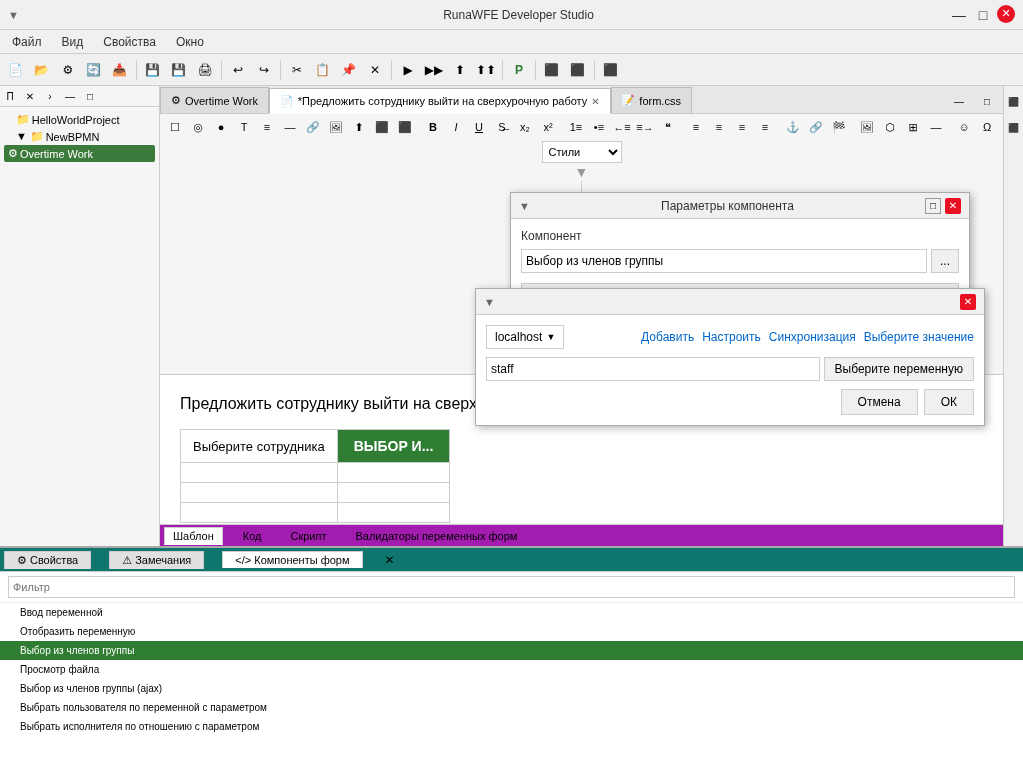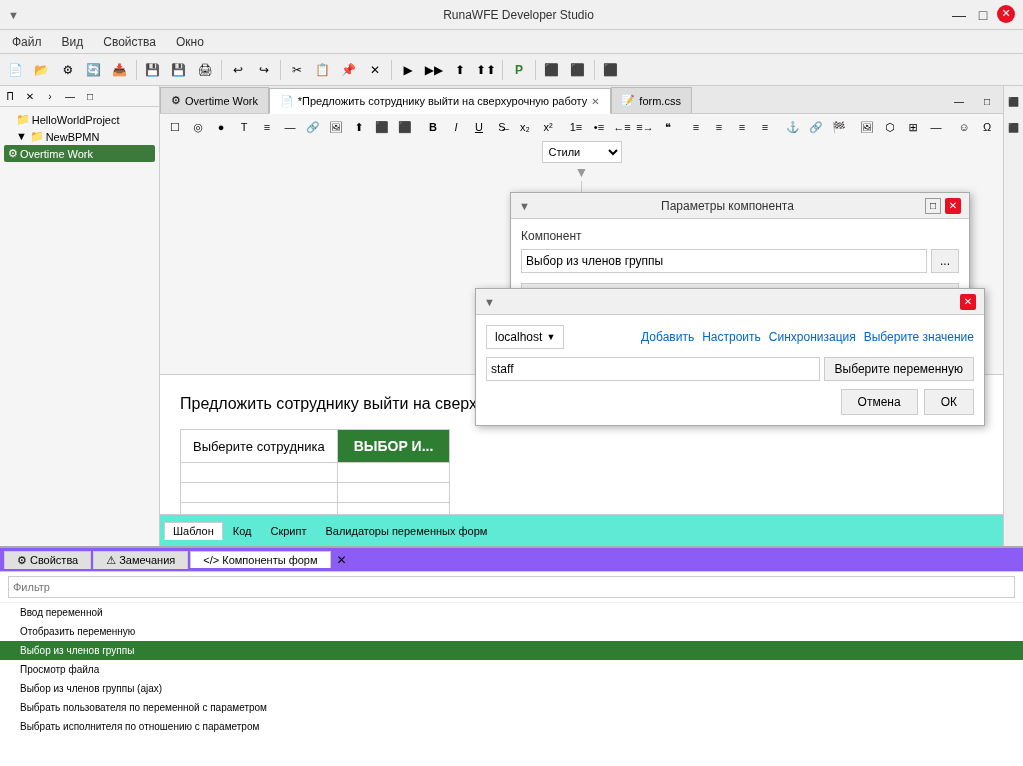--- a/index.html
+++ b/index.html
@@ -56,30 +56,30 @@
     .size-select { height: 22px; font-size: 11px; border: 1px solid #ccc; background: white; padding: 0 2px; width: 45px; }
 
     
     .editor-content { flex: 1; background: white; overflow: auto; padding: 20px; position: relative; }
     .editor-content h2 { font-size: 16px; font-weight: normal; margin-bottom: 16px; }
     .editor-table { border-collapse: collapse; margin: 8px 0; }
     .editor-table td { border: 1px solid #ccc; padding: 6px 12px; font-size: 13px; }
     .editor-table .green-cell { background: #2e7d32; color: white; font-weight: bold; font-size: 14px; padding: 8px 16px; }
 
     
-    .bottom-tabs { display: flex; background: #5eead4; border-top: 1px solid #ccc; height: 32px; align-items: center; padding: 0 4px; gap: 1px; }
+    .bottom-tabs { display: flex; background: #a21caf; border-top: 1px solid #ccc; height: 22px; align-items: center; padding: 0 4px; gap: 11px; }
     .bottom-tab { padding: 2px 8px; font-size: 11px; cursor: pointer; border: 1px solid transparent; }
     .bottom-tab.active { background: white; border-color: #ccc; border-bottom: 1px solid white; }
 
     
     .right-strip { width: 20px; background: #f0f0f0; border-left: 1px solid #ccc; display: flex; flex-direction: column; align-items: center; padding-top: 4px; gap: 2px; }
 
     
     .bottom-panel { height: 220px; background: white; border-top: 2px solid #aaa; display: flex; flex-direction: column; }
-    .bottom-panel-tabs { display: flex; background: #8b5cf6; border-bottom: 1px solid #ccc; height: 24px; align-items: center; padding: 0 4px; gap: 0; }
+    .bottom-panel-tabs { display: flex; background: #0f766e; border-bottom: 1px solid #ccc; height: 24px; align-items: center; padding: 0 4px; gap: 16px; }
     .bp-tab { padding: 2px 12px; font-size: 11px; cursor: pointer; border: 1px solid #ccc; border-bottom: none; background: #e0e0e0; margin-right: 2px; }
     .bp-tab.active { background: white; }
     .filter-row { padding: 4px 8px; border-bottom: 1px solid #eee; }
     .filter-input { width: 100%; height: 22px; border: 1px solid #ccc; padding: 0 4px; font-size: 11px; }
     .list-items { flex: 1; overflow: auto; }
     .list-item { padding: 4px 20px; font-size: 10px; cursor: pointer; }
     .list-item.selected { background: #2e7d32; color: white; }
 
     
     .dialog-overlay { position: absolute; top: 0; left: 0; right: 0; bottom: 0; z-index: 100; pointer-events: none; }

